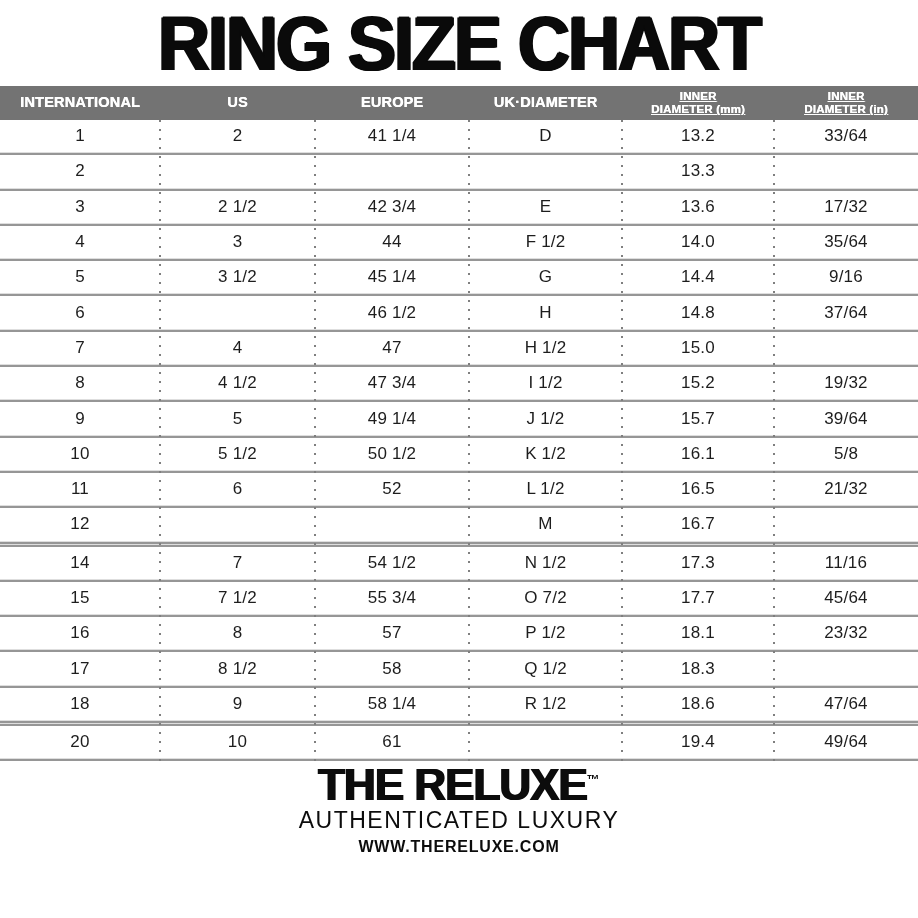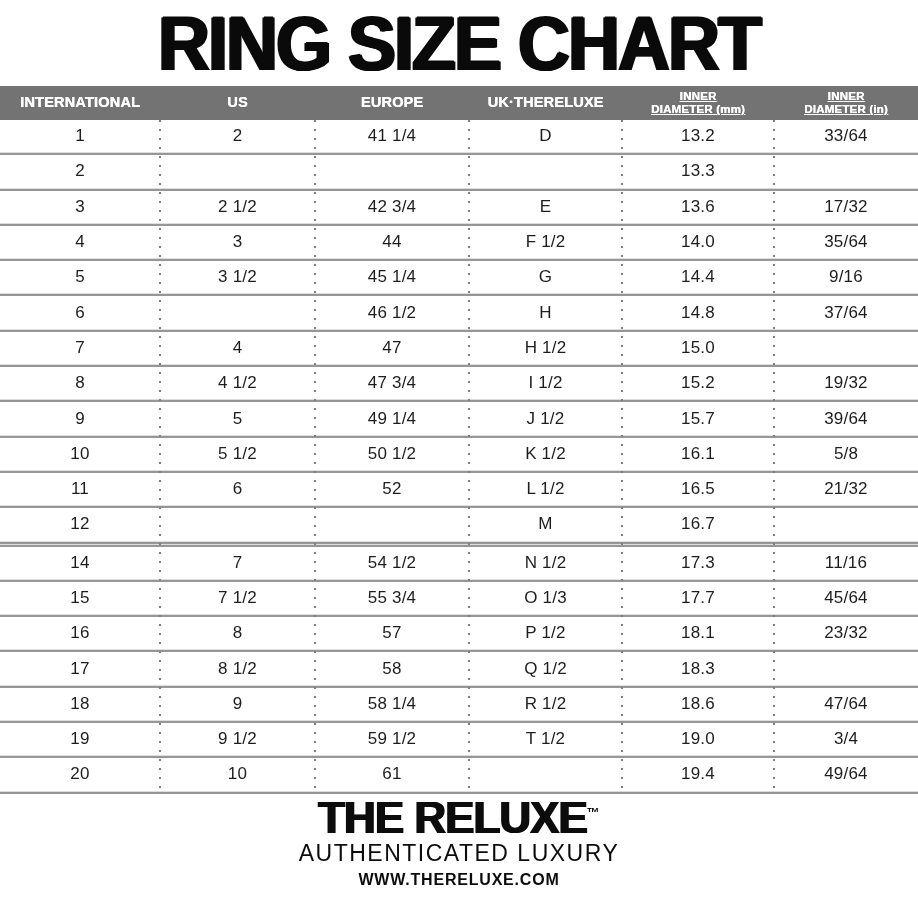--- a/index.html
+++ b/index.html
@@ -88,21 +88,21 @@
     <div class="hcell">
       <span>INTERNATIONAL</span>
     </div>
     <div class="hcell">
       <span>US</span>
     </div>
     <div class="hcell">
       <span>EUROPE</span>
     </div>
     <div class="hcell">
-      <span>UK·THERELUXE</span>
+      <span>UK·DIAMETER</span>
     </div>
     <div class="hcell small">
       <span>INNER</span><span class="l2">DIAMETER (mm)</span>
     </div>
     <div class="hcell small">
       <span>INNER</span><span class="l2">DIAMETER (in)</span>
     </div>
   </div>
 
   <div class="tbody">
@@ -227,21 +227,21 @@
         <div class="cell">54 1/2</div>
         <div class="cell">N 1/2</div>
         <div class="cell">17.3</div>
         <div class="cell">11/16</div>
       </div>
       <div class="hline"></div>
       <div class="trow grid-cols">
         <div class="cell">15</div>
         <div class="cell">7 1/2</div>
         <div class="cell">55 3/4</div>
-        <div class="cell">O 1/3</div>
+        <div class="cell">O 7/2</div>
         <div class="cell">17.7</div>
         <div class="cell">45/64</div>
       </div>
       <div class="hline"></div>
       <div class="trow grid-cols">
         <div class="cell">16</div>
         <div class="cell">8</div>
         <div class="cell">57</div>
         <div class="cell">P 1/2</div>
         <div class="cell">18.1</div>
@@ -259,28 +259,20 @@
       <div class="hline"></div>
       <div class="trow grid-cols">
         <div class="cell">18</div>
         <div class="cell">9</div>
         <div class="cell">58 1/4</div>
         <div class="cell">R 1/2</div>
         <div class="cell">18.6</div>
         <div class="cell">47/64</div>
       </div>
       <div class="hline"></div>
-      <div class="trow grid-cols">
-        <div class="cell">19</div>
-        <div class="cell">9 1/2</div>
-        <div class="cell">59 1/2</div>
-        <div class="cell">T 1/2</div>
-        <div class="cell">19.0</div>
-        <div class="cell">3/4</div>
-      </div>
       <div class="hline"></div>
       <div class="trow grid-cols">
         <div class="cell">20</div>
         <div class="cell">10</div>
         <div class="cell">61</div>
         <div class="cell"></div>
         <div class="cell">19.4</div>
         <div class="cell">49/64</div>
       </div>
       <div class="hline"></div>

